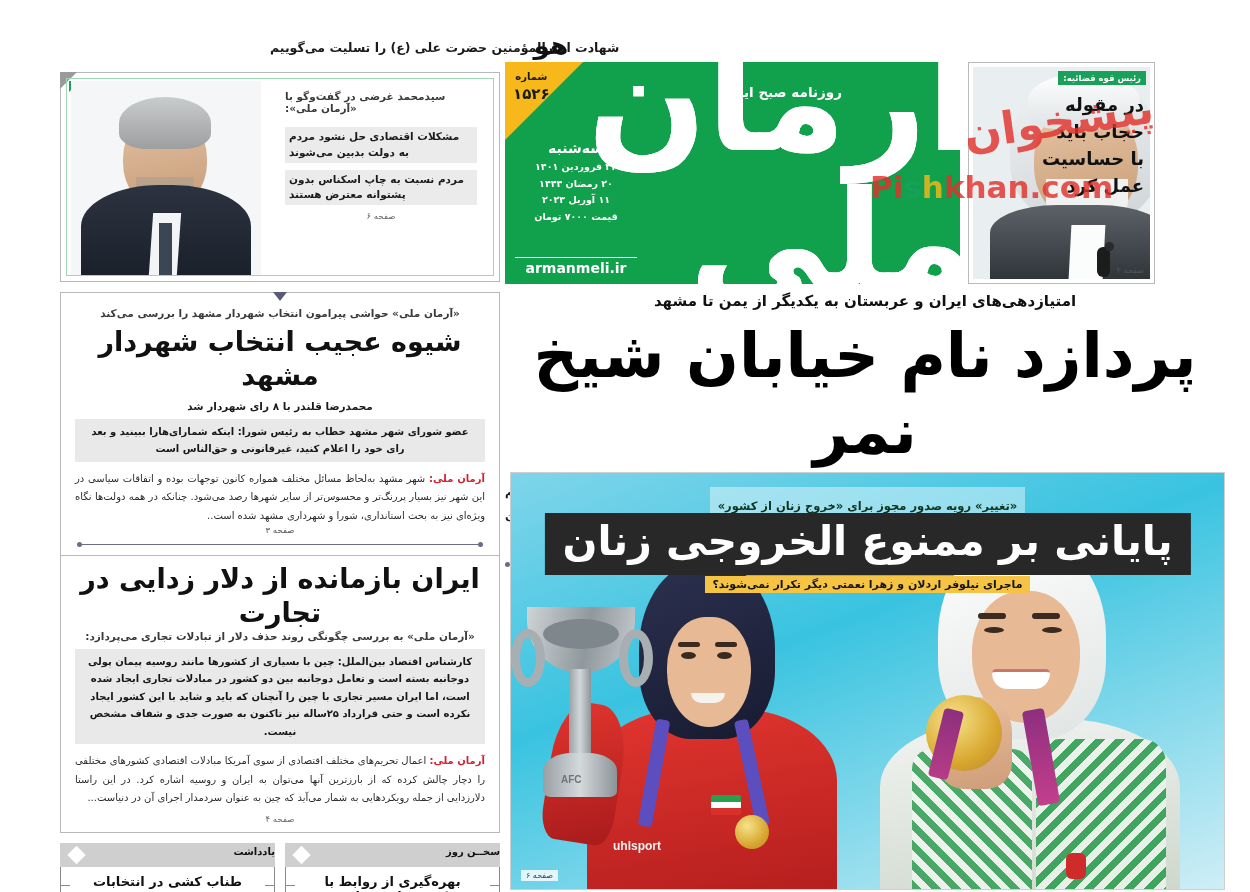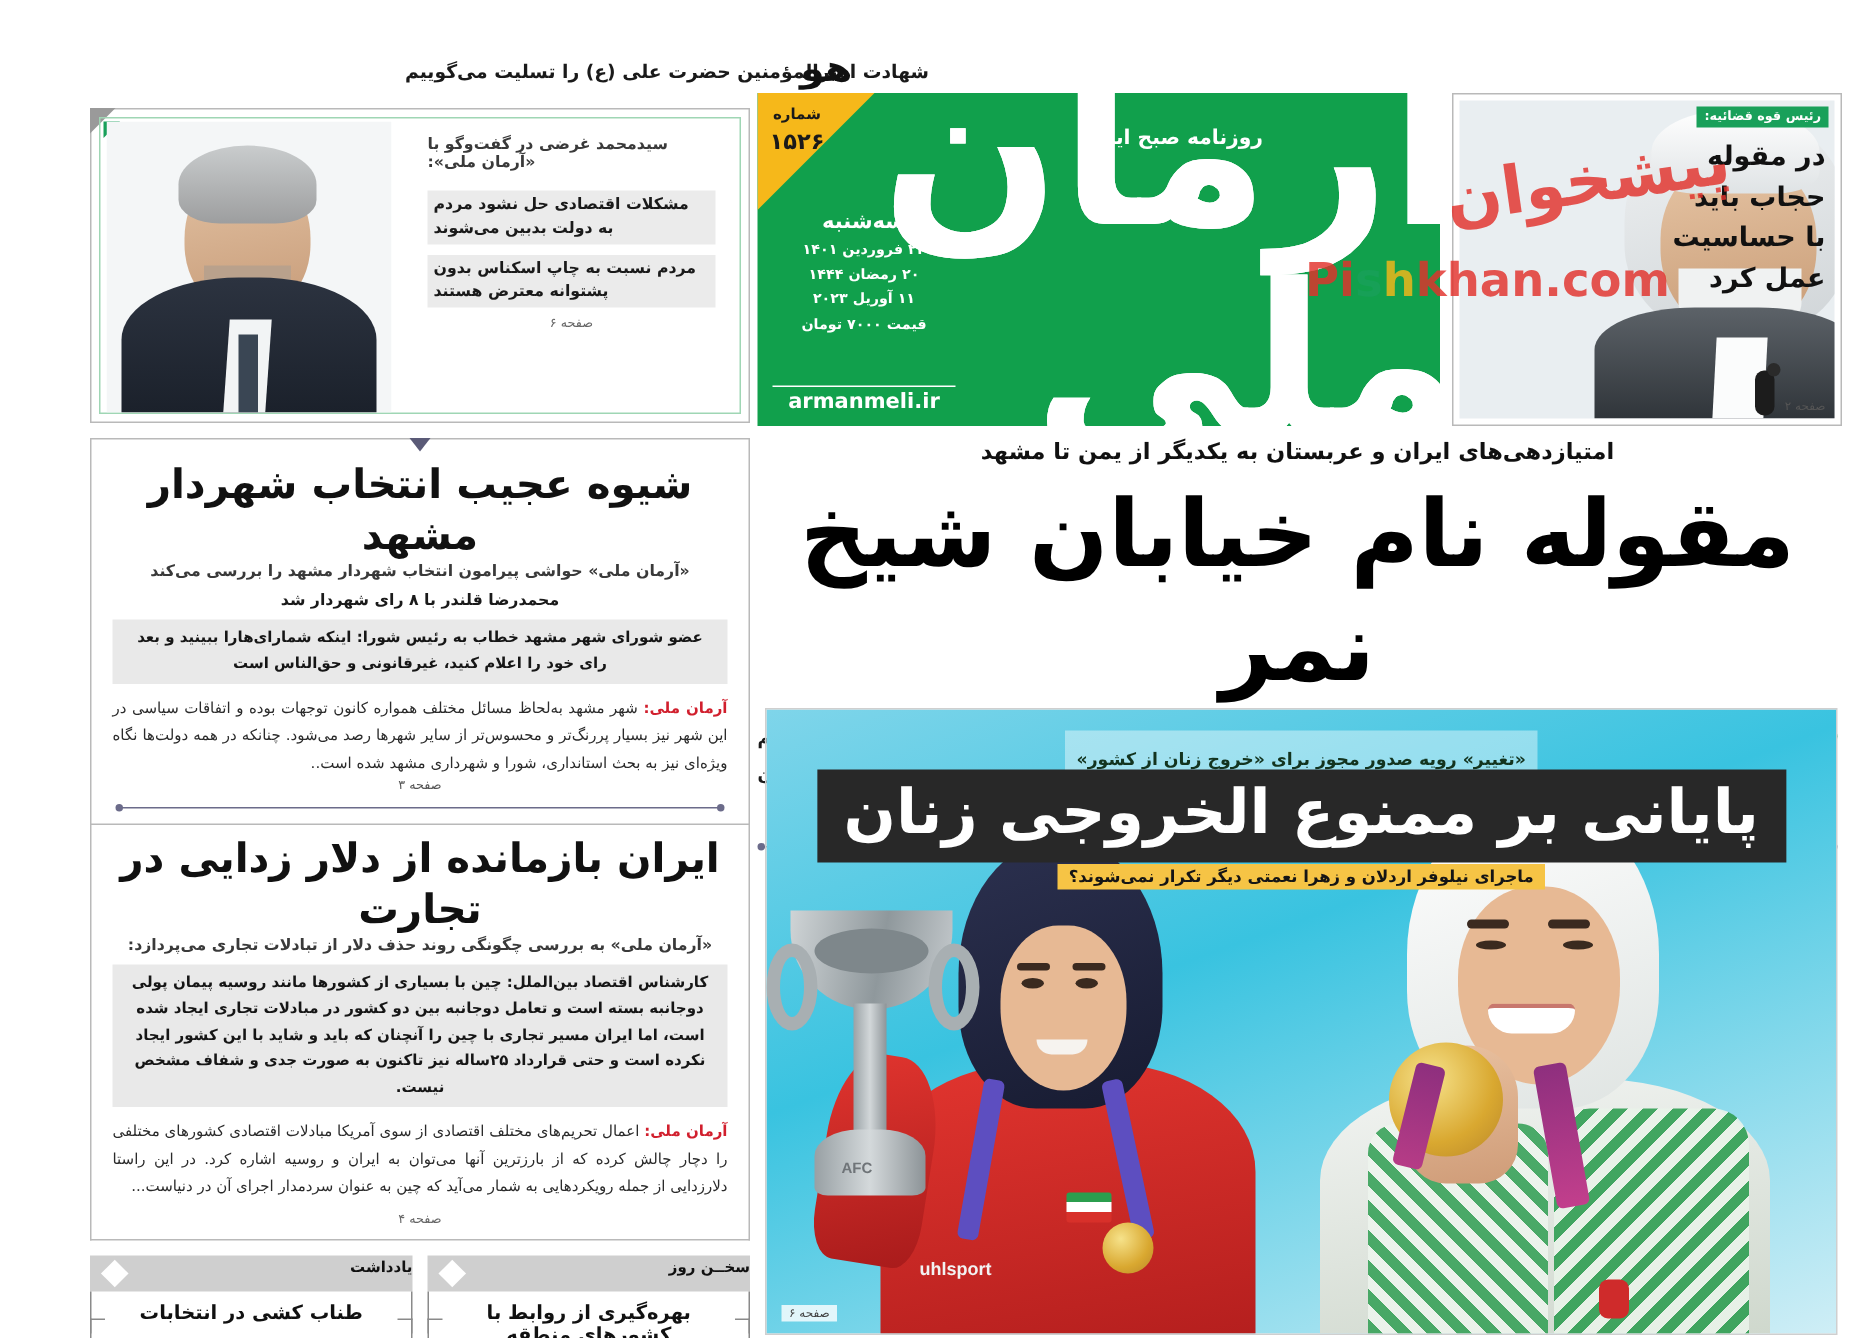--- a/index.html
+++ b/index.html
@@ -166,21 +166,21 @@
   }
   .wm-en {
     position: absolute; left: 10px; top: 74px; font-size: 31px; font-weight: 800;
     color: #e2322c; direction: ltr; white-space: nowrap;
   }
   .wm-en .g1 { color: #e2322c; } .wm-en .g2 { color: #19a05a; }
   .wm-en .g3 { color: #f6b81a; }
 
   
   .topright {
-    position: absolute; left: 968px; top: 62px; width: 260px; height: 222px;
+    position: absolute; left: 968px; top: 62px; width: 187px; height: 222px;
     border: 1px solid #b9b9b9; background: #fff; overflow: hidden;
   }
   .tr-photo { position: absolute; inset: 4px; overflow: hidden; background: #e9eef1; }
   .tr-badge {
     position: absolute; right: 8px; top: 8px; background: #19a05a; color: #fff;
     font-size: 8.5px; font-weight: 800; padding: 2px 5px; z-index: 6; direction: rtl;
   }
   .tr-head {
     position: absolute; right: 10px; top: 28px; width: 104px; z-index: 6;
     font-size: 18px; font-weight: 800; color: #111; line-height: 1.5;
@@ -290,22 +290,22 @@
           <div class="kicker">سیدمحمد غرضی در گفت‌وگو با «آرمان ملی»:</div>
           <div class="sub-gray">مشکلات اقتصادی حل نشود مردم به دولت بدبین می‌شوند</div>
           <div class="sub-gray">مردم نسبت به چاپ اسکناس بدون پشتوانه معترض هستند</div>
           <div class="page-ref">صفحه ۶</div>
         </div>
       </div>
     </div>
 
     <div class="box art2">
       <div class="tri-down"></div>
+      <div class="ctr kicker">«آرمان ملی» حواشی پیرامون انتخاب شهردار مشهد را بررسی می‌کند</div>
       <div class="ctr head-lg">شیوه عجیب انتخاب شهردار مشهد</div>
-      <div class="ctr kicker">«آرمان ملی» حواشی پیرامون انتخاب شهردار مشهد را بررسی می‌کند</div>
       <div class="ctr lead-bold">محمدرضا قلندر با ۸ رای شهردار شد</div>
       <div class="ctr quote-gray">عضو شورای شهر مشهد خطاب به رئیس شورا: اینکه شمارای‌هارا ببینید و بعد رای خود را اعلام کنید، غیرقانونی و حق‌الناس است</div>
       <div class="body-txt">
         <span class="brand-red">آرمان ملی:</span>
         <span>شهر مشهد به‌لحاظ مسائل مختلف همواره کانون توجهات بوده و اتفاقات سیاسی در این شهر نیز بسیار پررنگ‌تر و محسوس‌تر از سایر شهرها رصد می‌شود. چنانکه در همه دولت‌ها نگاه ویژه‌ای نیز به بحث استانداری، شورا و شهرداری مشهد شده است..</span>
       </div>
       <div class="rule-label">صفحه ۳</div>
       <div class="rule-dots"></div>
     </div>
 
@@ -387,21 +387,21 @@
       <div style="position:absolute;right:40px;bottom:2px;width:13px;height:30px;border-radius:6px;background:#1c1c1c;"></div>
       <div style="position:absolute;right:36px;bottom:28px;width:9px;height:9px;border-radius:50%;background:#2a2a2a;"></div>
     </div>
     <div class="tr-badge">رئیس قوه قضائیه:</div>
     <div class="tr-head">در مقوله حجاب باید با حساسیت عمل کرد</div>
     <div class="tr-pageref">صفحه ۲</div>
   </div>
 
   <div class="main-head">
     <div class="mh-kicker">امتیازدهی‌های ایران و عربستان به یکدیگر از یمن تا مشهد</div>
-    <div class="mh-title">مقوله نام خیابان شیخ نمر</div>
+    <div class="mh-title">پردازد نام خیابان شیخ نمر</div>
     <div class="mh-lead">
       <span class="mh-bullet"></span>
       <span>به دنبال قطع روابط ایران و عربستان در سال ۱۳۹۴، نام خیابان محل سفارت و کنسولگری عربستان در تهران و مشهد به نام این روحانی شیعه که اعدام او منجر به حمله تندروها به سفارت عربستان شده بود تغییر یافت. گفته می‌شود تغییر نام این خیابان شرط عربستان برای برقراری روابط بوده است</span>
     </div>
     <div class="mh-pageref">صفحه ۲</div>
     <div class="mh-rule"></div>
   </div>
 
   <div class="feature">
 

